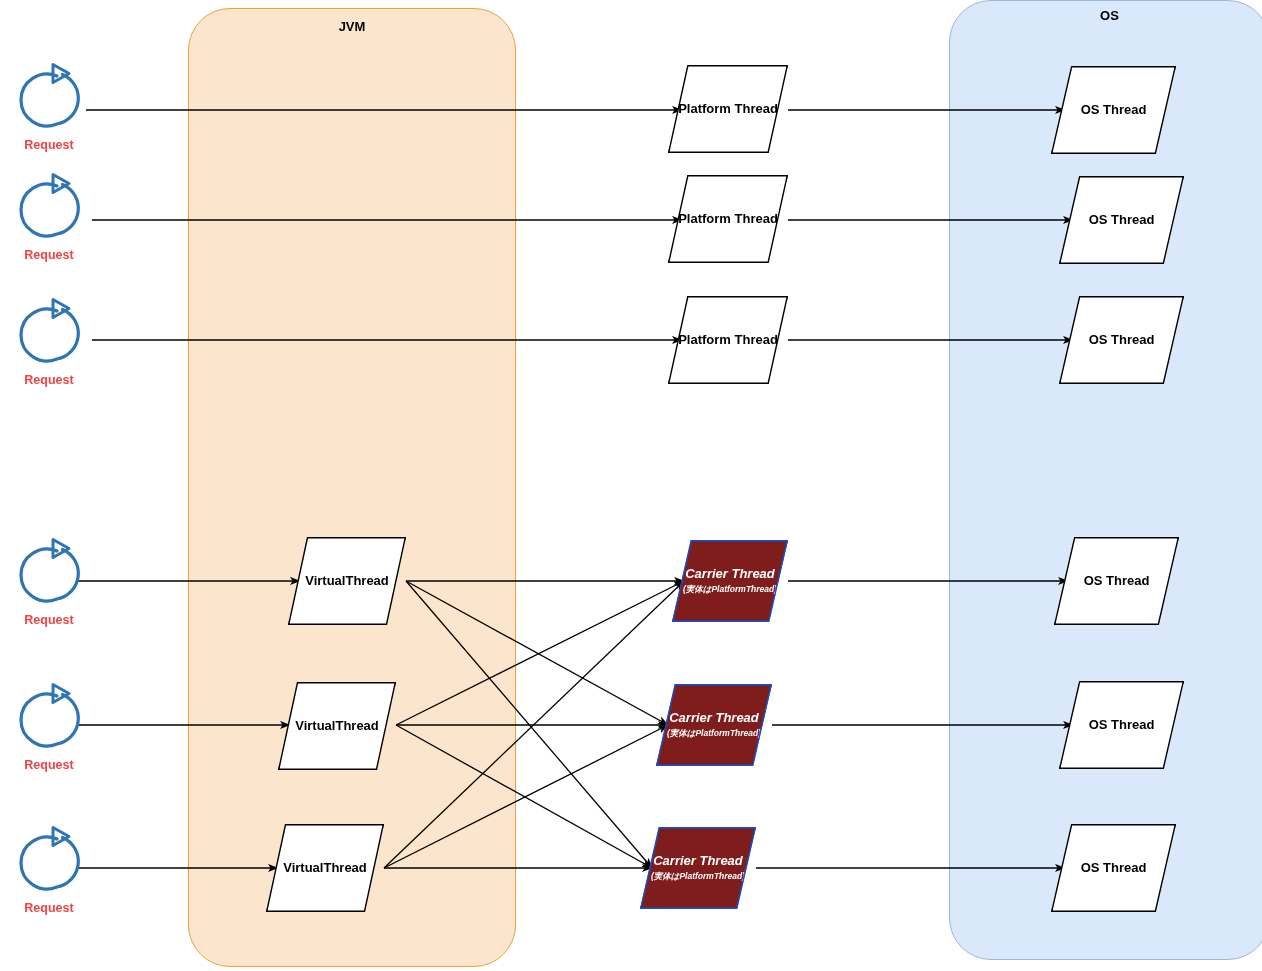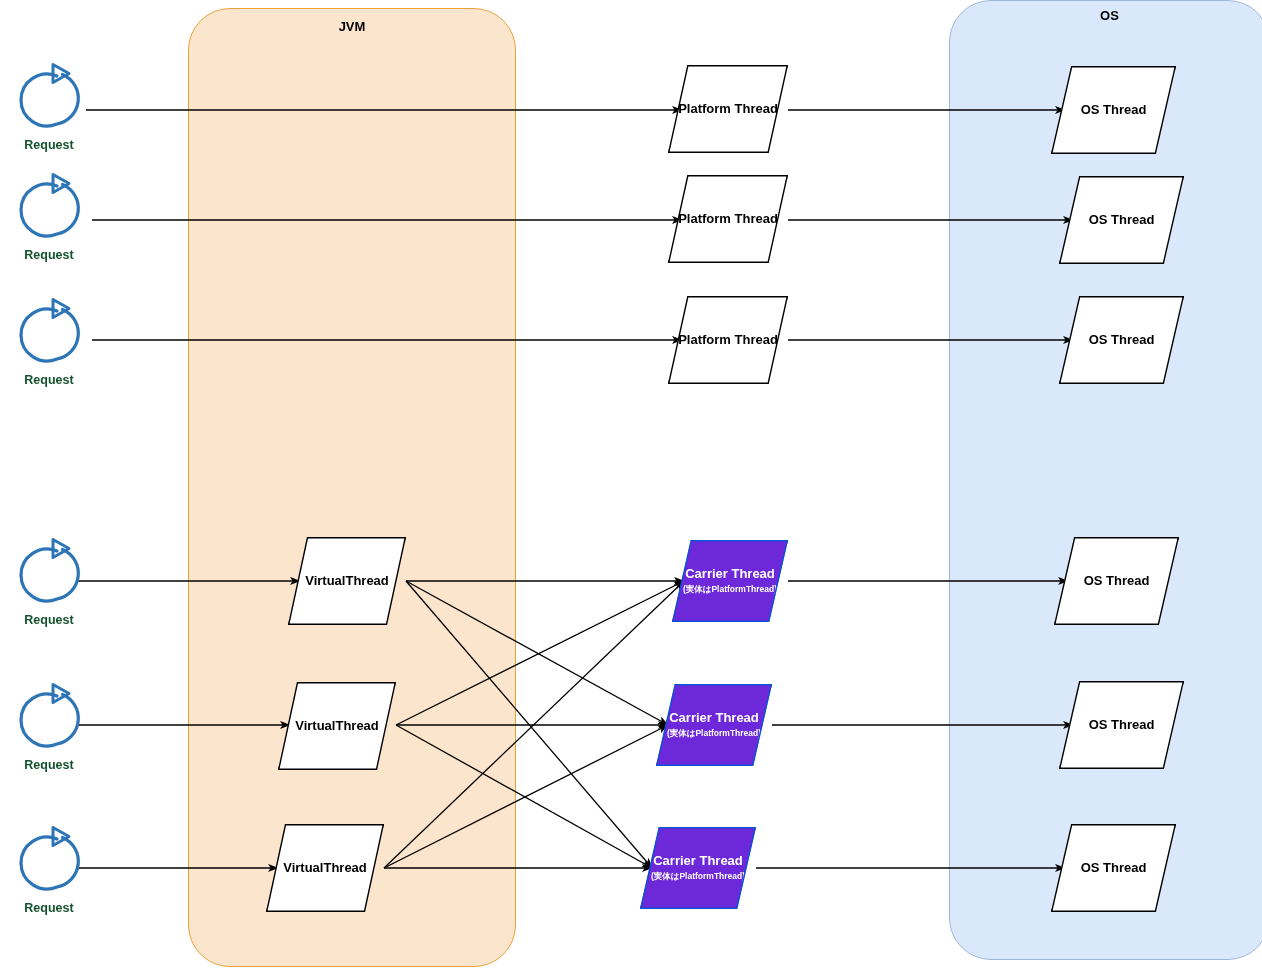--- a/index.html
+++ b/index.html
@@ -14,39 +14,40 @@
     position:absolute;border-radius:42px;box-sizing:border-box;
   }
   .container-title{
     position:absolute;width:100%;text-align:center;
     font-size:13px;font-weight:bold;color:#000;
   }
 
   .req{position:absolute;width:64px;height:98px;}
   .req-label{
     position:absolute;left:0;top:76px;width:64px;text-align:center;
-    font-size:12.5px;font-weight:bold;color:#14532d;white-space:nowrap;
+    font-size:12.5px;font-weight:bold;color:#ef4444;white-space:nowrap;
   }
 
   .para{
     position:absolute;box-sizing:border-box;
     display:flex;flex-direction:column;align-items:center;justify-content:center;
     text-align:center;line-height:1.15;
   }
   .para .t1{font-size:13px;font-weight:bold;text-align:right;}
   .para .t2{font-size:8.5px;font-weight:bold;margin-top:3px;}
 
   .p-white{
     background:#ffffff;border:1.4px solid #000000;color:#000000;
     clip-path:polygon(16.5% 0, 100% 0, 83.5% 100%, 0 100%);
     -webkit-clip-path:polygon(16.5% 0, 100% 0, 83.5% 100%, 0 100%);
   }
   .p-blue{
-    background:#6d28d9;border:1.4px solid #0d52d4;color:#ffffff;
+    background:#7f1d1d;border:1.4px solid #0d52d4;color:#ffffff;
     clip-path:polygon(16.5% 0, 100% 0, 83.5% 100%, 0 100%);
+    font-style:italic;
     -webkit-clip-path:polygon(16.5% 0, 100% 0, 83.5% 100%, 0 100%);
   }
   .p-outline{position:absolute;pointer-events:none;}
 </style>
 </head>
 <body>
 
 <div id="stage">
 
   <div class="container-box" id="jvm-box" style="left: 172px; top: 8px; width: 328px; height: 959px; background: rgb(252, 229, 205); border: 1.4px solid rgb(232, 163, 61);">

